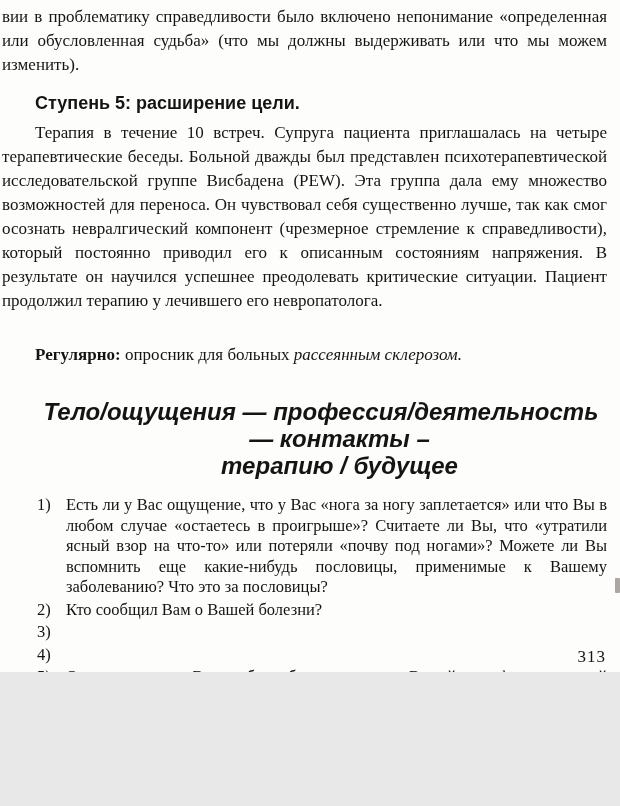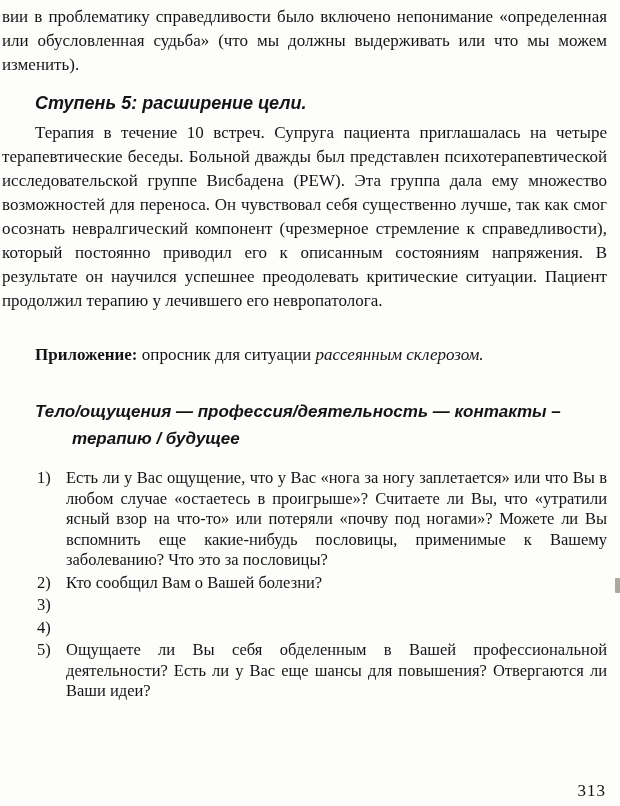--- a/index.html
+++ b/index.html
@@ -1,37 +1,36 @@
 <!DOCTYPE html>
 <html><head>
 <meta charset="utf-8">
 <style>
   html, body { margin: 0; padding: 0; background: #e8e8e8; }
   .page {
     position: relative;
     width: 620px;
-    height: 806px;
+    height: 672px;
     margin: 0 auto;
     background: #fdfdfc;
     color: #141414;
     box-sizing: border-box;
     padding: 5px 13px 0 2px;
     overflow: hidden;
     font-family: "Liberation Serif", "DejaVu Serif", serif;
   }
   .body-text {
     margin: 0;
     font-size: 17px;
     line-height: 24px;
     text-align: justify;
   }
   .step-heading {
     margin: 15px 0 0 33px;
     font-family: "Liberation Sans", "DejaVu Sans", sans-serif;
-    font-style: italic;
     font-weight: bold;
     font-size: 18px;
     line-height: 22px;
   }
   .therapy { margin-top: 7px; text-indent: 33px; }
   .appendix { margin-top: 30px; text-indent: 33px; }
   .appendix .app-label { font-weight: bold; }
   .appendix .app-italic { font-style: italic; }
   .form-line {
     margin-top: 23px;
@@ -51,22 +50,23 @@
   .b4 { width: 210px; }
   .num-label { margin-left: 9px; }
   .date-label { margin-left: 5px; }
   .q-heading {
     margin: 31px 0 16px 0;
     padding-left: 70px;
     text-indent: -37px;
     font-family: "Liberation Sans", "DejaVu Sans", sans-serif;
     font-style: italic;
     font-weight: bold;
-    font-size: 17px;
+    font-size: 24px;
     line-height: 27px;
+    text-align: center;
   }
   ol.questions {
     list-style: none;
     margin: 13px 0 0 0;
     padding: 0;
   }
   ol.questions li {
     display: grid;
     grid-template-columns: 29px 1fr;
     padding-left: 35px;
@@ -99,21 +99,21 @@
 <body>
 
 <div class="page">
 
   <p class="body-text">вии в проблематику справедливости было включено непонимание «определенная или обусловленная судьба» (что мы должны выдерживать или что мы можем изменить).</p>
 
   <h2 class="step-heading">Ступень 5: расширение цели.</h2>
 
   <p class="body-text therapy">Терапия в течение 10 встреч. Супруга пациента приглашалась на четыре терапевтические беседы. Больной дважды был представлен психотерапевтической исследовательской группе Висбадена (PEW). Эта группа дала ему множество возможностей для переноса. Он чувствовал себя существенно лучше, так как смог осознать невралгический компонент (чрезмерное стремление к справедливости), который постоянно приводил его к описанным состояниям напряжения. В результате он научился успешнее преодолевать критические ситуации. Пациент продолжил терапию у лечившего его невропатолога.</p>
 
-  <p class="body-text appendix"><span class="app-label">Приложение:</span><span> опросник для ситуации </span><span class="app-italic">рассеянным склерозом.</span></p>
+  <p class="body-text appendix"><span class="app-label">Регулярно:</span><span> опросник для больных </span><span class="app-italic">рассеянным склерозом.</span></p>
 
 
   <h3 class="q-heading"><span>Тело/ощущения — профессия/деятельность — контакты –</span><br><span>терапию / будущее</span></h3>
 
   <ol class="questions" id="questions">
       <li>
         <span class="q-num">1)</span>
         <span class="q-text">Есть ли у Вас ощущение, что у Вас «нога за ногу заплетается» или что Вы в любом случае «остаетесь в проигрыше»? Считаете ли Вы, что «утратили ясный взор на что-то» или потеряли «почву под ногами»? Можете ли Вы вспомнить еще какие-нибудь пословицы, применимые к Вашему заболеванию? Что это за пословицы?</span>
       </li>
       <li>

